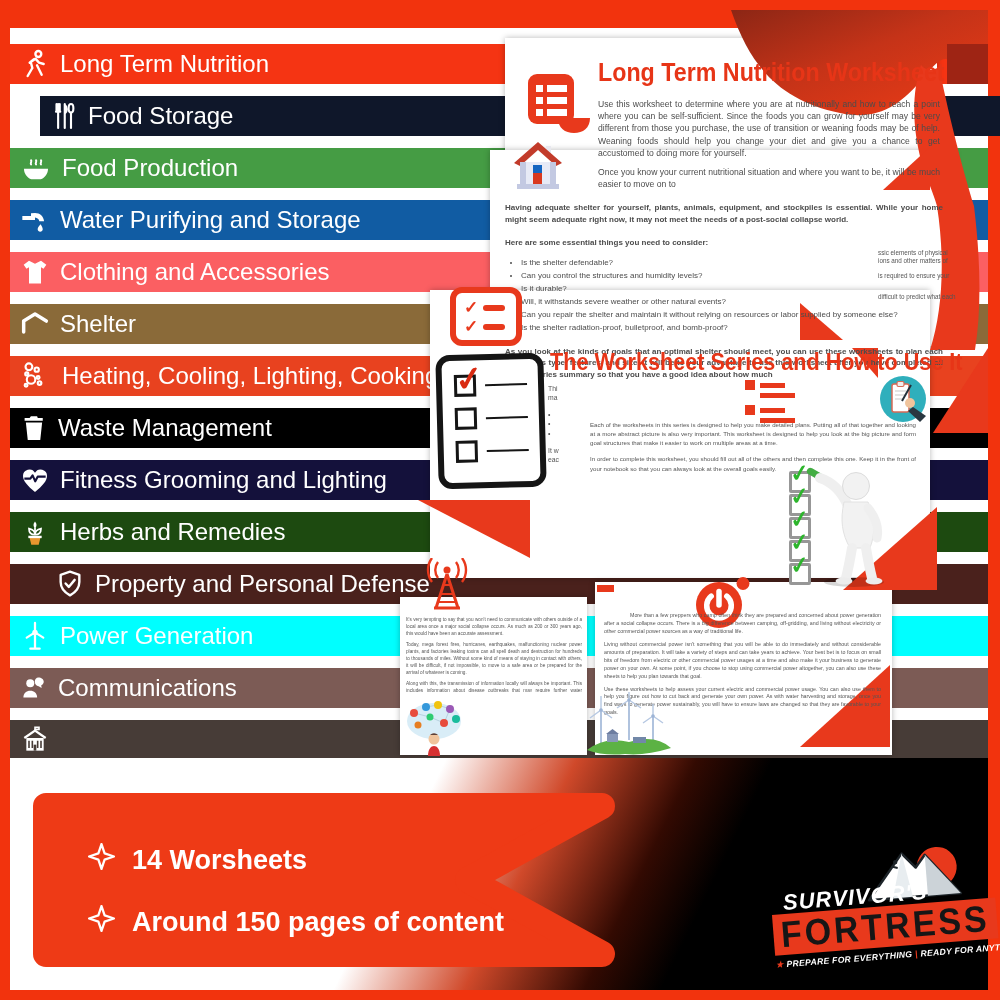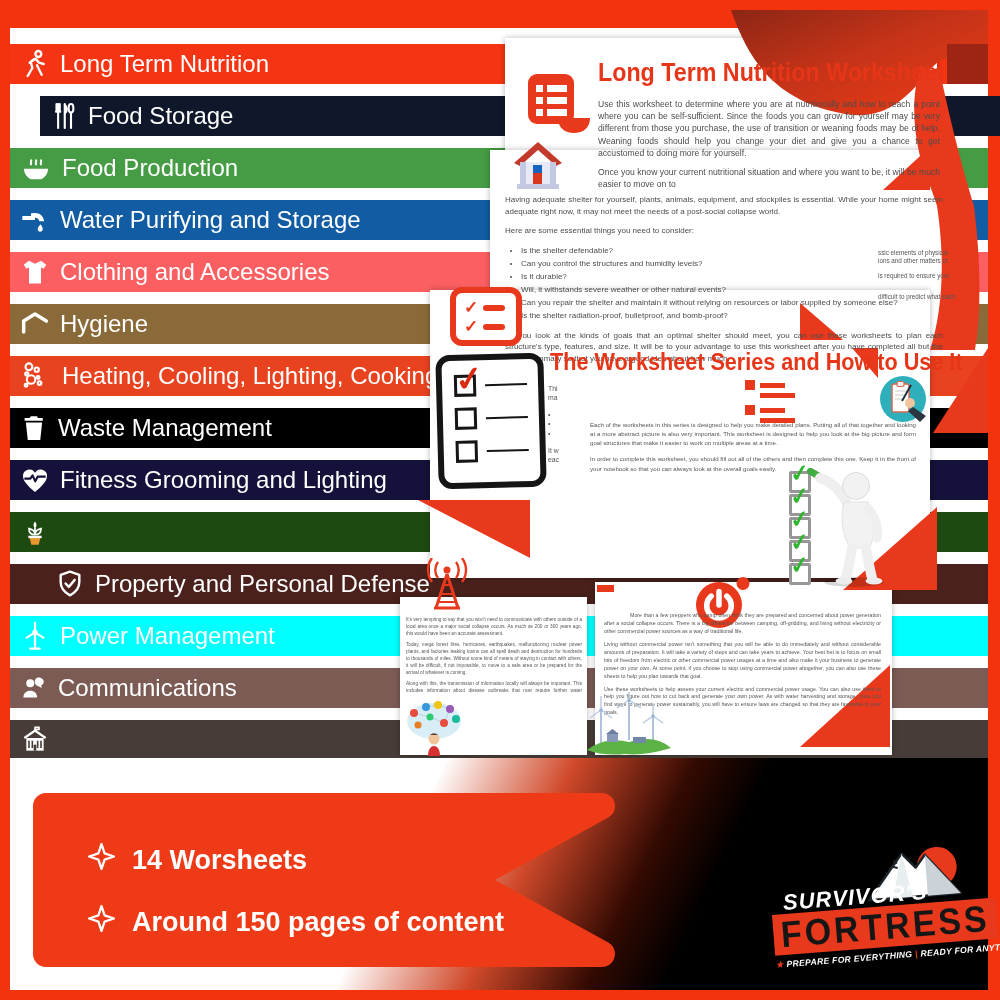--- a/index.html
+++ b/index.html
@@ -38,21 +38,21 @@
   .blob{position:absolute;left:725px;top:10px;z-index:8}
 
   
   .cz{position:absolute;z-index:9;}
   .wtitle{font-weight:700;color:#e73517;transform-origin:left center;white-space:nowrap;}
   .titleA{left:598px;top:58px;font-size:25px;transform:scaleX(.93);}
   .titleD{left:550px;top:348px;font-size:24px;transform:scaleX(.9);}
   .parA{left:598px;top:98px;width:342px;font-size:8.6px;line-height:1.42;color:#4c4c4c;text-align:justify;}
   .parA p{margin:0 0 7px 0;}
   .parB{left:505px;top:190px;width:438px;font-size:8px;line-height:1.45;color:#4c4c4c;}
-  .parB p{margin:4px 0 8px 0;text-align:justify;}
+  .parB p{margin:12px 0 8px 0;text-align:justify;font-weight:bold;}
   .parB ul{margin:0 0 8px 4px;padding-left:12px;}
   .parB li{margin:1.5px 0;}
   .fragC{left:878px;top:249px;width:80px;font-size:6.3px;line-height:1.3;color:#555;}
   .fragC .g1{margin-top:7px}.fragC .g2{margin-top:12px}
   .fragD{left:548px;top:385px;font-size:6.8px;line-height:1.2;color:#555;}
   .fragD div{margin-bottom:1px}
   .fragD .sp{margin-top:9px}
   .parD{left:590px;top:420px;width:326px;font-size:6.1px;line-height:1.5;color:#555;text-align:justify;}
   .parD p{margin:0 0 7px 0;}
   .parE{left:406px;top:616px;width:176px;height:76px;overflow:hidden;font-size:4.7px;line-height:1.5;color:#555;text-align:justify;}
@@ -153,21 +153,21 @@
         </svg>
       </span>
     <span>Clothing and Accessories</span>
   </div>
   <div class="bar b6" style="background: rgb(138, 106, 57);">
     <span class="bicon">
         <svg width="32" height="32" viewBox="0 0 24 24" fill="none" stroke="#fff" stroke-width="2.6" stroke-linecap="round" stroke-linejoin="round">
           <path d="M3.5 18V9.8L12 4.5l8.5 5.3"></path>
         </svg>
       </span>
-    <span>Hygiene</span>
+    <span>Shelter</span>
   </div>
   <div class="bar b7" style="background: rgb(232, 66, 31);">
     <span class="bicon">
         <svg width="34" height="34" viewBox="0 0 24 24" fill="none" stroke="#fff" stroke-width="1.5">
           <circle cx="7" cy="5.5" r="2.4"></circle>
           <circle cx="12.5" cy="7.5" r="1.5"></circle>
           <circle cx="5.5" cy="10.5" r="1.1"></circle>
           <circle cx="8.5" cy="14.5" r="3"></circle>
           <circle cx="13.5" cy="13" r="1"></circle>
           <circle cx="14.5" cy="17" r="1.3"></circle>
@@ -196,38 +196,39 @@
   <div class="bar b10" style="background: rgb(29, 74, 16);">
     <span class="bicon">
         <svg width="32" height="32" viewBox="0 0 24 24">
           <path fill="#e8962e" d="M8 16.5h8l-1.2 5H9.2z"></path>
           <rect x="7" y="14.8" width="10" height="1.8" fill="#fff"></rect>
           <path d="M12 14c0-3-2-4-4.5-4.5 0 3 1.5 4.5 4.5 4.5zM12 14c0-3 2-4 4.5-4.5 0 3-1.5 4.5-4.5 4.5z" fill="none" stroke="#fff" stroke-width="1.3"></path>
           <path d="M12 9c-1.5-1-1.5-3.2 0-4.8 1.5 1.6 1.5 3.8 0 4.8z" fill="#fff"></path>
           <path d="M12 13.5V8.5" stroke="#fff" stroke-width="1.3"></path>
         </svg>
       </span>
+    <span>Herbs and Remedies</span>
   </div>
   <div class="bar b11" style="background: rgb(74, 33, 28); padding-left: 44px;">
     <span class="bicon">
         <svg width="32" height="32" viewBox="0 0 24 24" fill="none" stroke="#fff" stroke-width="1.8" stroke-linejoin="round" stroke-linecap="round">
           <path d="M12 2.8l7 2.3v5.4c0 4.8-2.9 7.8-7 10-4.1-2.2-7-5.2-7-10V5.1z"></path>
           <path d="M8.7 11.6l2.4 2.6 4.4-5.3"></path>
         </svg>
       </span>
     <span>Property and Personal Defense</span>
   </div>
   <div class="bar b12" style="background: rgb(0, 255, 255);">
     <span class="bicon">
         <svg width="32" height="32" viewBox="0 0 24 24" fill="none" stroke="#fff" stroke-width="1.7" stroke-linecap="round">
           <path d="M12 9.3V2.2M12 9.3l-6.2 3.9M12 9.3l6.2 3.9M12 9.3v12.2M8.5 21.5h7"></path>
           <circle cx="12" cy="9.3" r="1.2" fill="#fff"></circle>
         </svg>
       </span>
-    <span>Power Management</span>
+    <span>Power Generation</span>
   </div>
   <div class="bar b13" style="background: rgb(124, 91, 85);">
     <span class="bicon">
         <svg width="30" height="30" viewBox="0 0 24 24">
           <circle cx="9" cy="8.2" r="3.2" fill="#fff"></circle>
           <path d="M3.5 19.5c0-3.2 2.4-5.3 5.5-5.3s5.5 2.1 5.5 5.3z" fill="#fff"></path>
           <path d="M15.5 3.5c2.4 0 4.3 1.5 4.3 3.4 0 1.2-.8 2.3-2 2.9l.3 2.2-2.4-1.4c-1.8-.4-3.1-1.9-3.1-3.7 0-1.9 1.3-3.4 2.9-3.4z" fill="#fff"></path>
         </svg>
       </span>
     <span>Communications</span>

